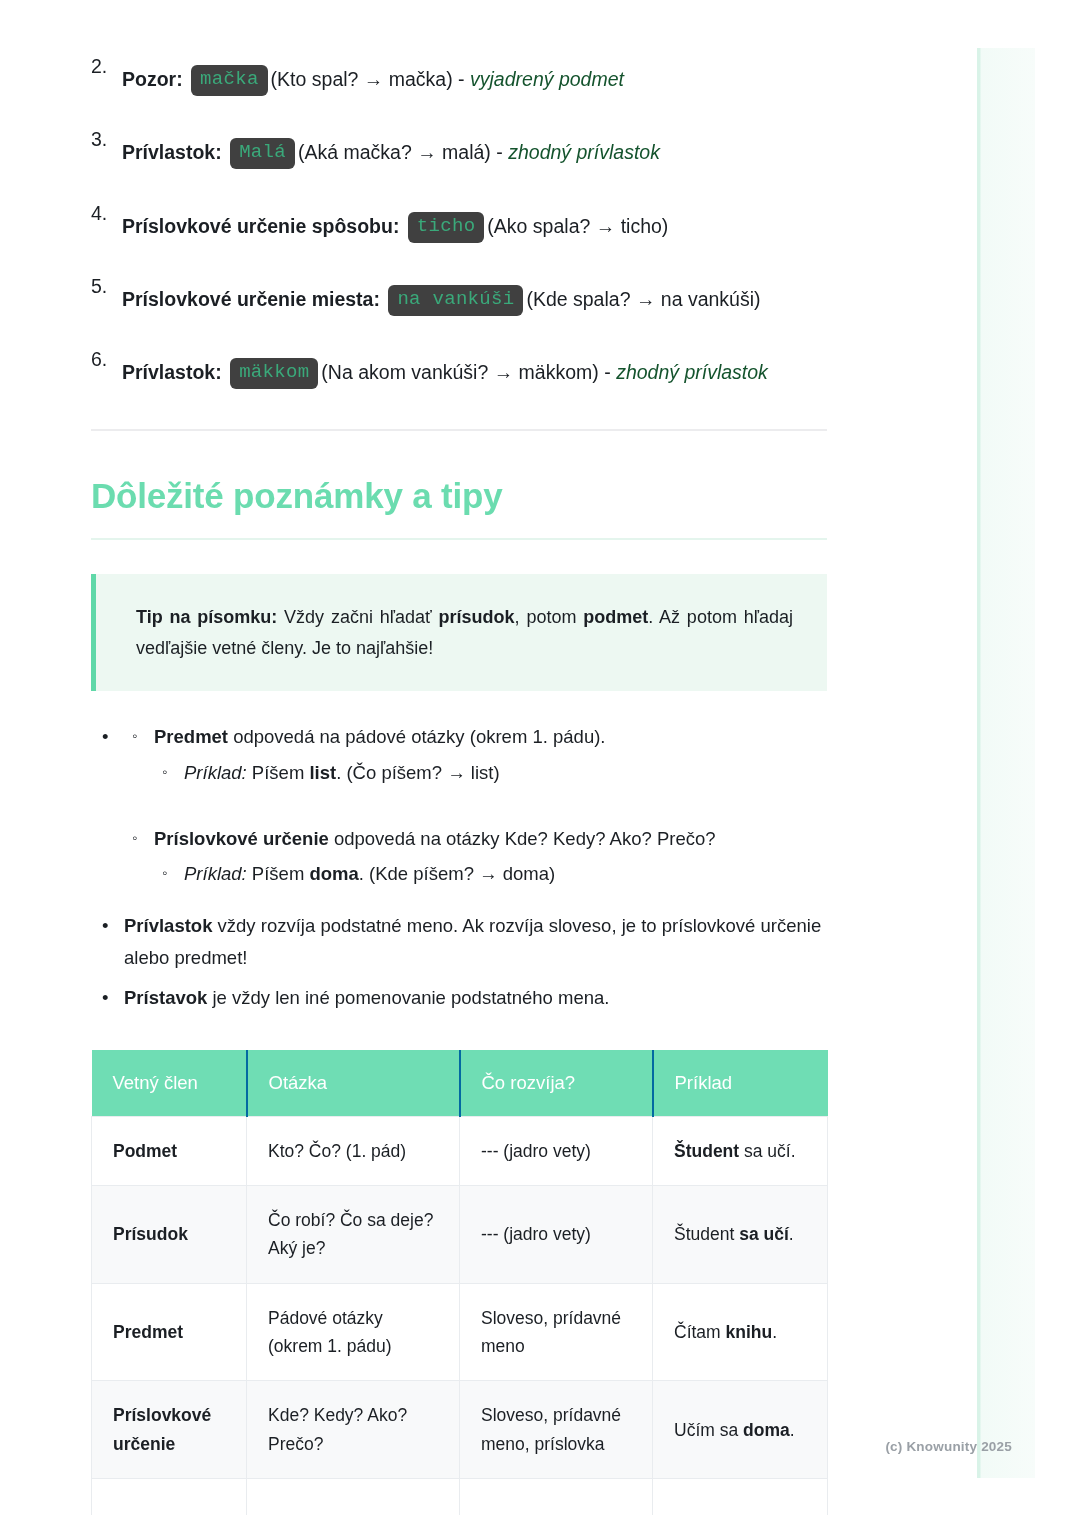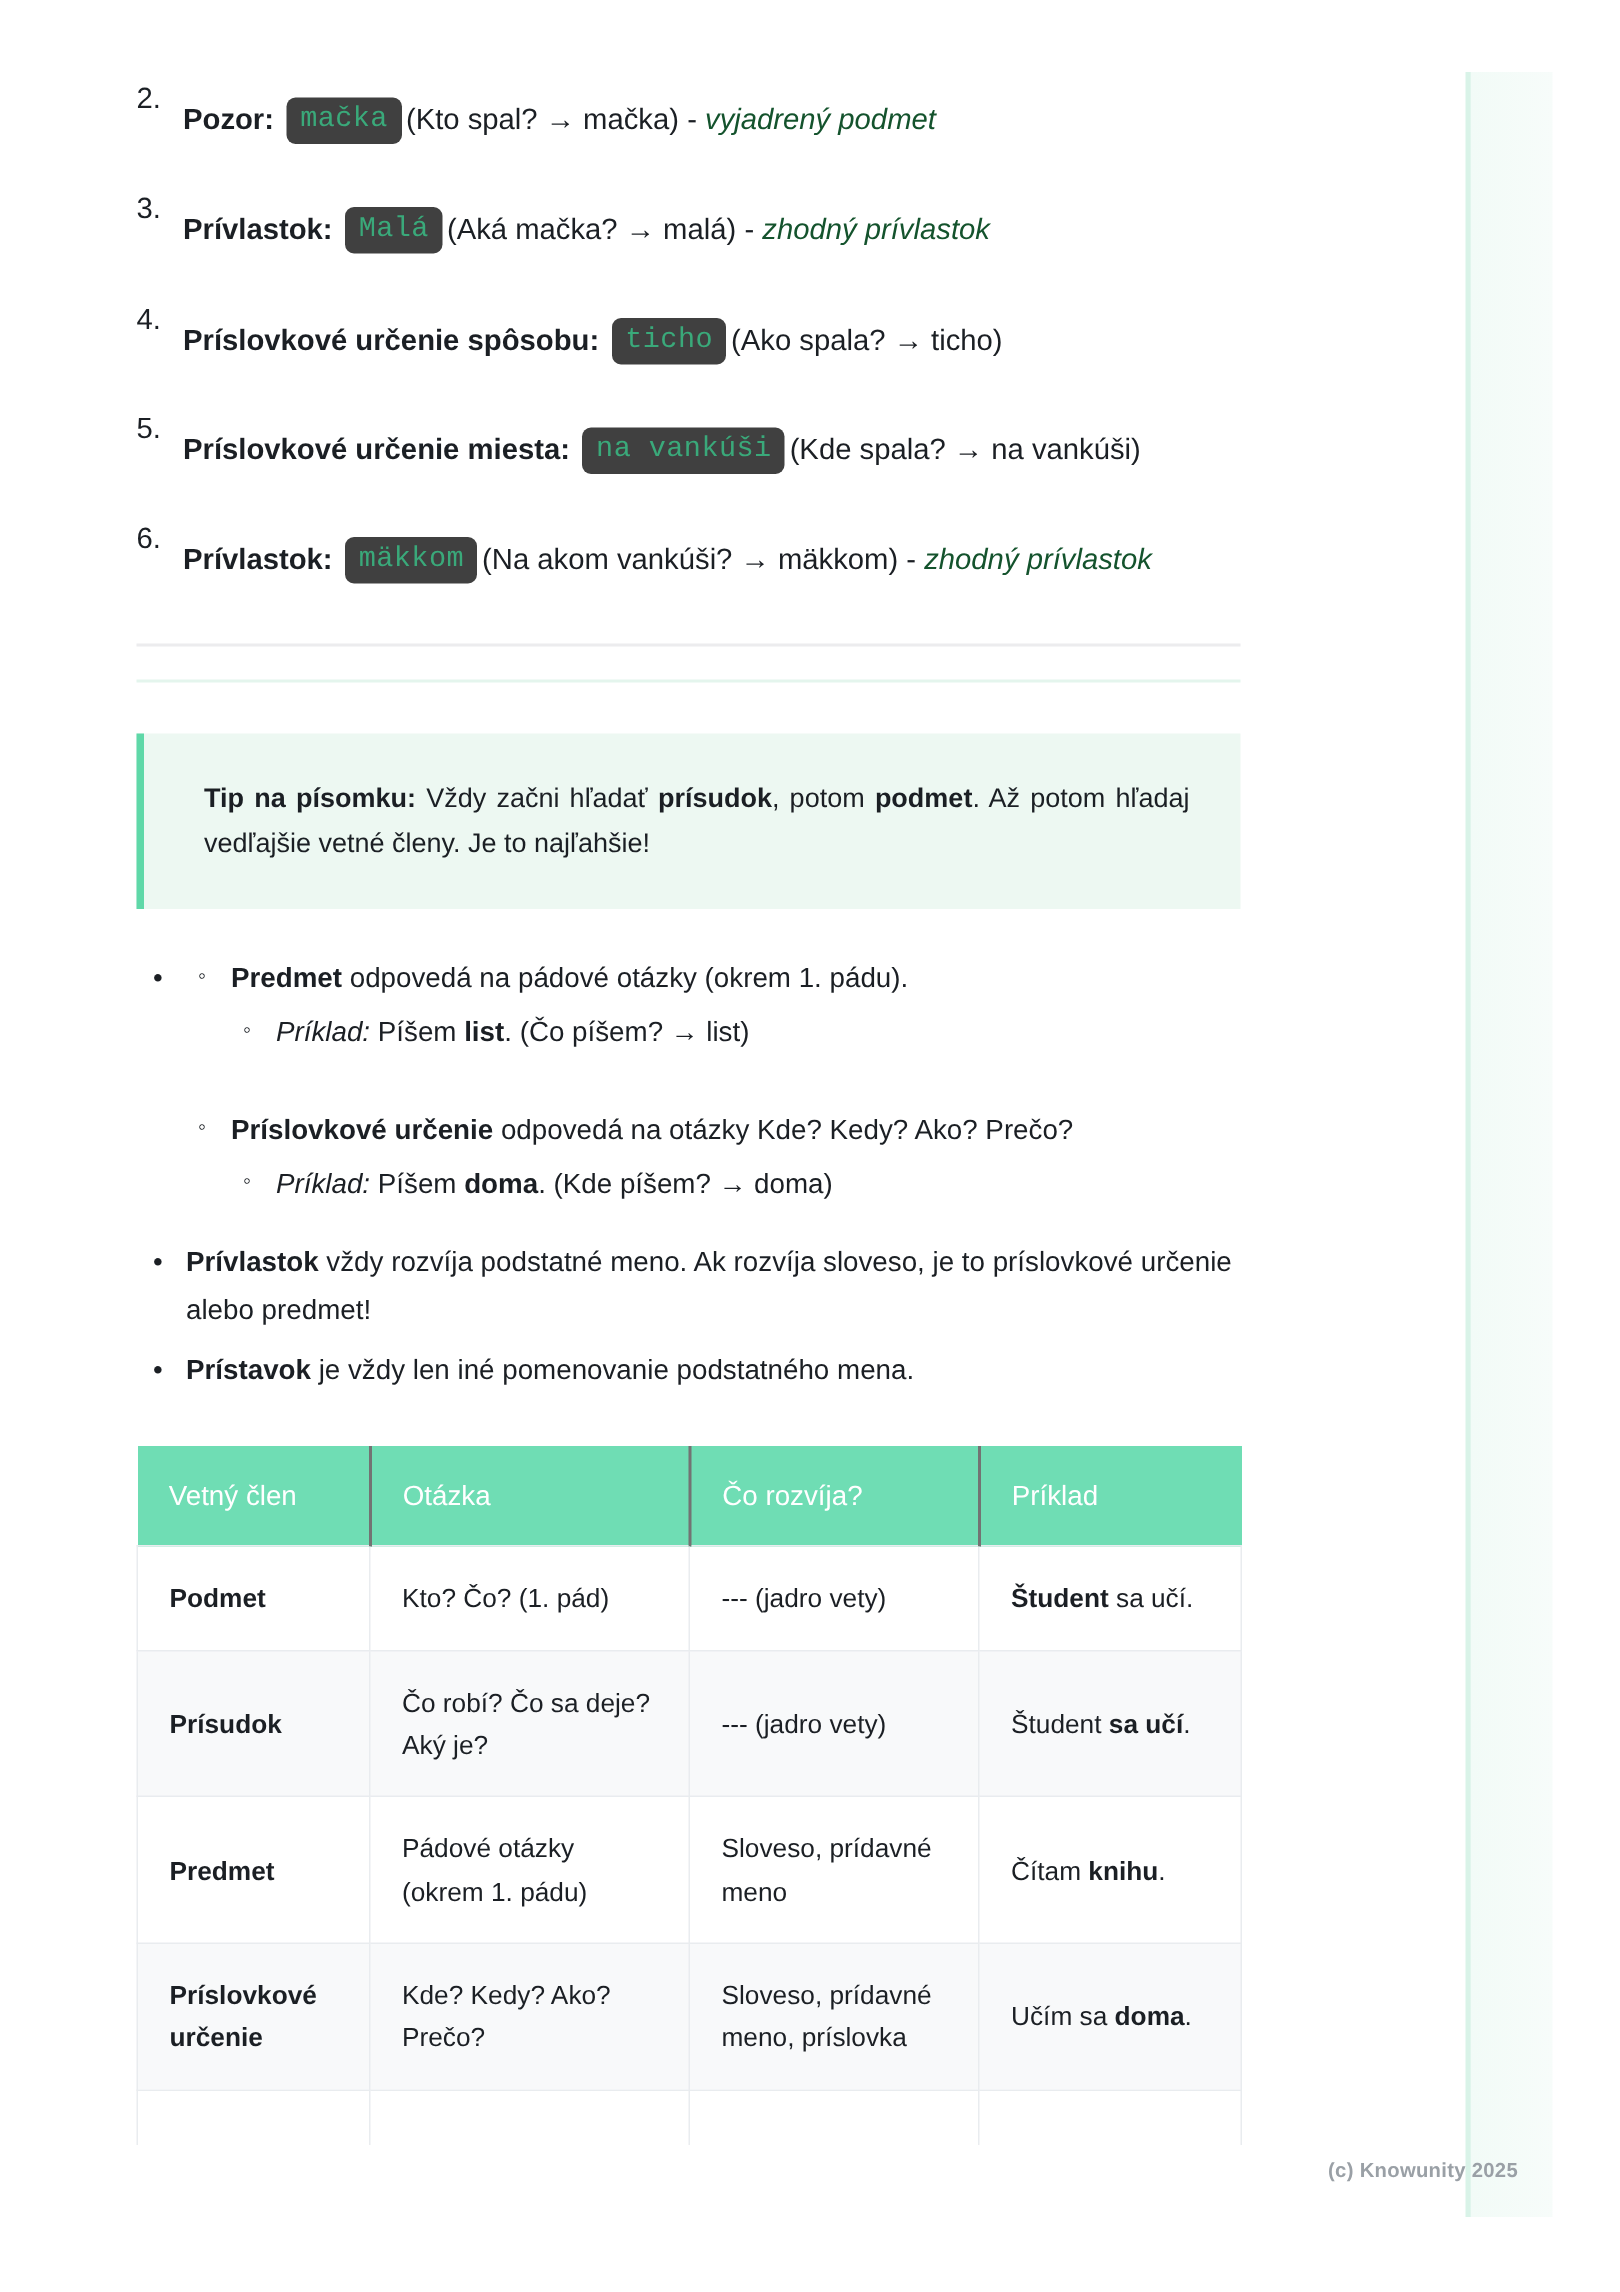--- a/index.html
+++ b/index.html
@@ -193,21 +193,21 @@
   table.members col.c3 { width: 193px; }
   table.members col.c4 { width: 175px; }
 
   table.members thead th {
     background: #6fddb4;
     color: #ffffff;
     text-align: left;
     font-weight: normal;
     font-size: 18.5px;
     padding: 22px 21px;
-    border-right: 2px solid #737373;
+    border-right: 2px solid #0369a1;
     vertical-align: middle;
   }
   table.members thead th:last-child { border-right: 0; }
 
   table.members tbody td {
     border: 1px solid #e9ecef;
     padding: 20px 21px;
     vertical-align: middle;
     line-height: 1.62;
     color: #1b1f24;
@@ -264,20 +264,21 @@
     <li>
       <span class="num">6.</span><span class="term">Prívlastok:</span>
       <code class="chip">mäkkom</code><span>(Na akom vankúši? → mäkkom)</span>
       <span>-</span>
       <span class="note">zhodný prívlastok</span>
     </li>
   </ol>
 
   <hr class="rule">
 
+  <h2 class="section-title">Dôležité poznámky a tipy</h2>
   <hr class="title-underline">
 
   <div class="tip-box">
     <b>Tip na písomku:</b><span> Vždy začni hľadať </span><b>prísudok</b><span>, potom </span><b>podmet</b><span>. Až potom hľadaj vedľajšie vetné členy. Je to najľahšie!</span>
   </div>
 
   <ul class="notes">
     <li>
       <span class="dot">•</span>
       <ul class="sub">

